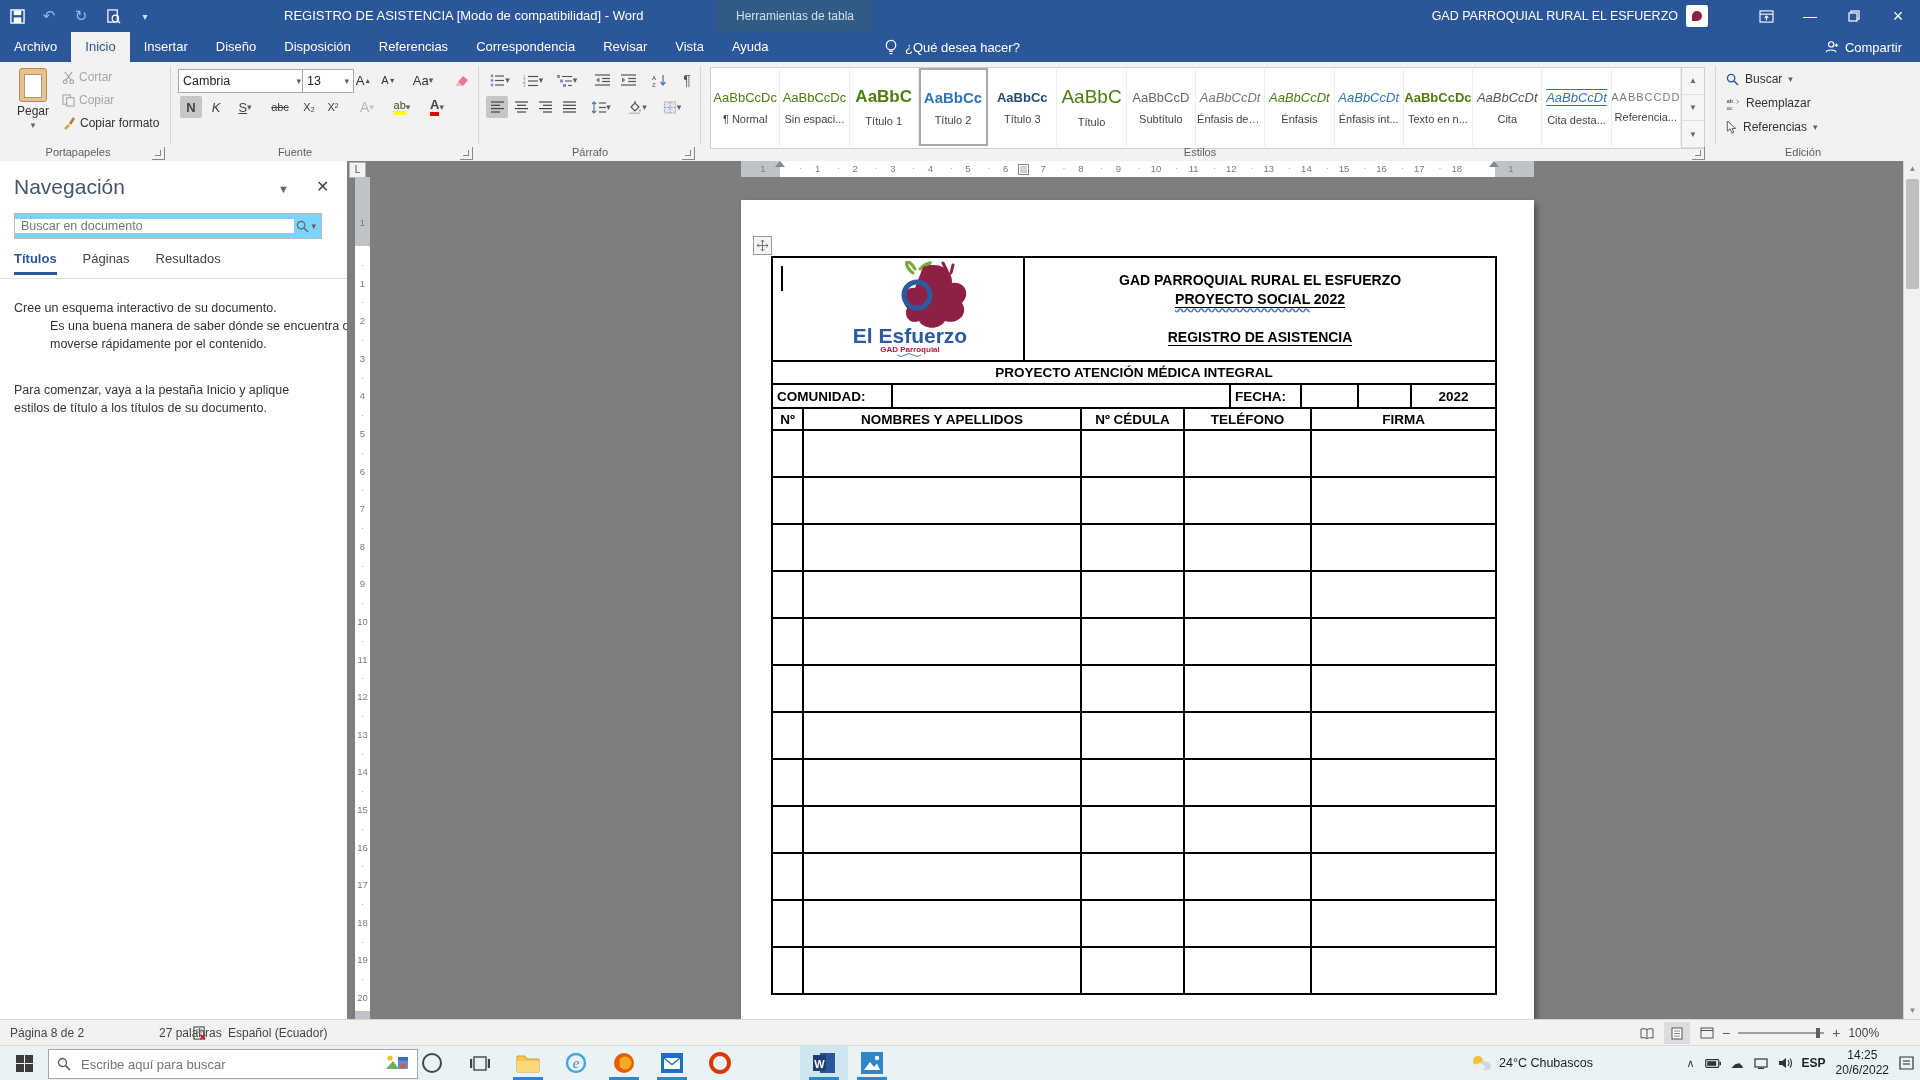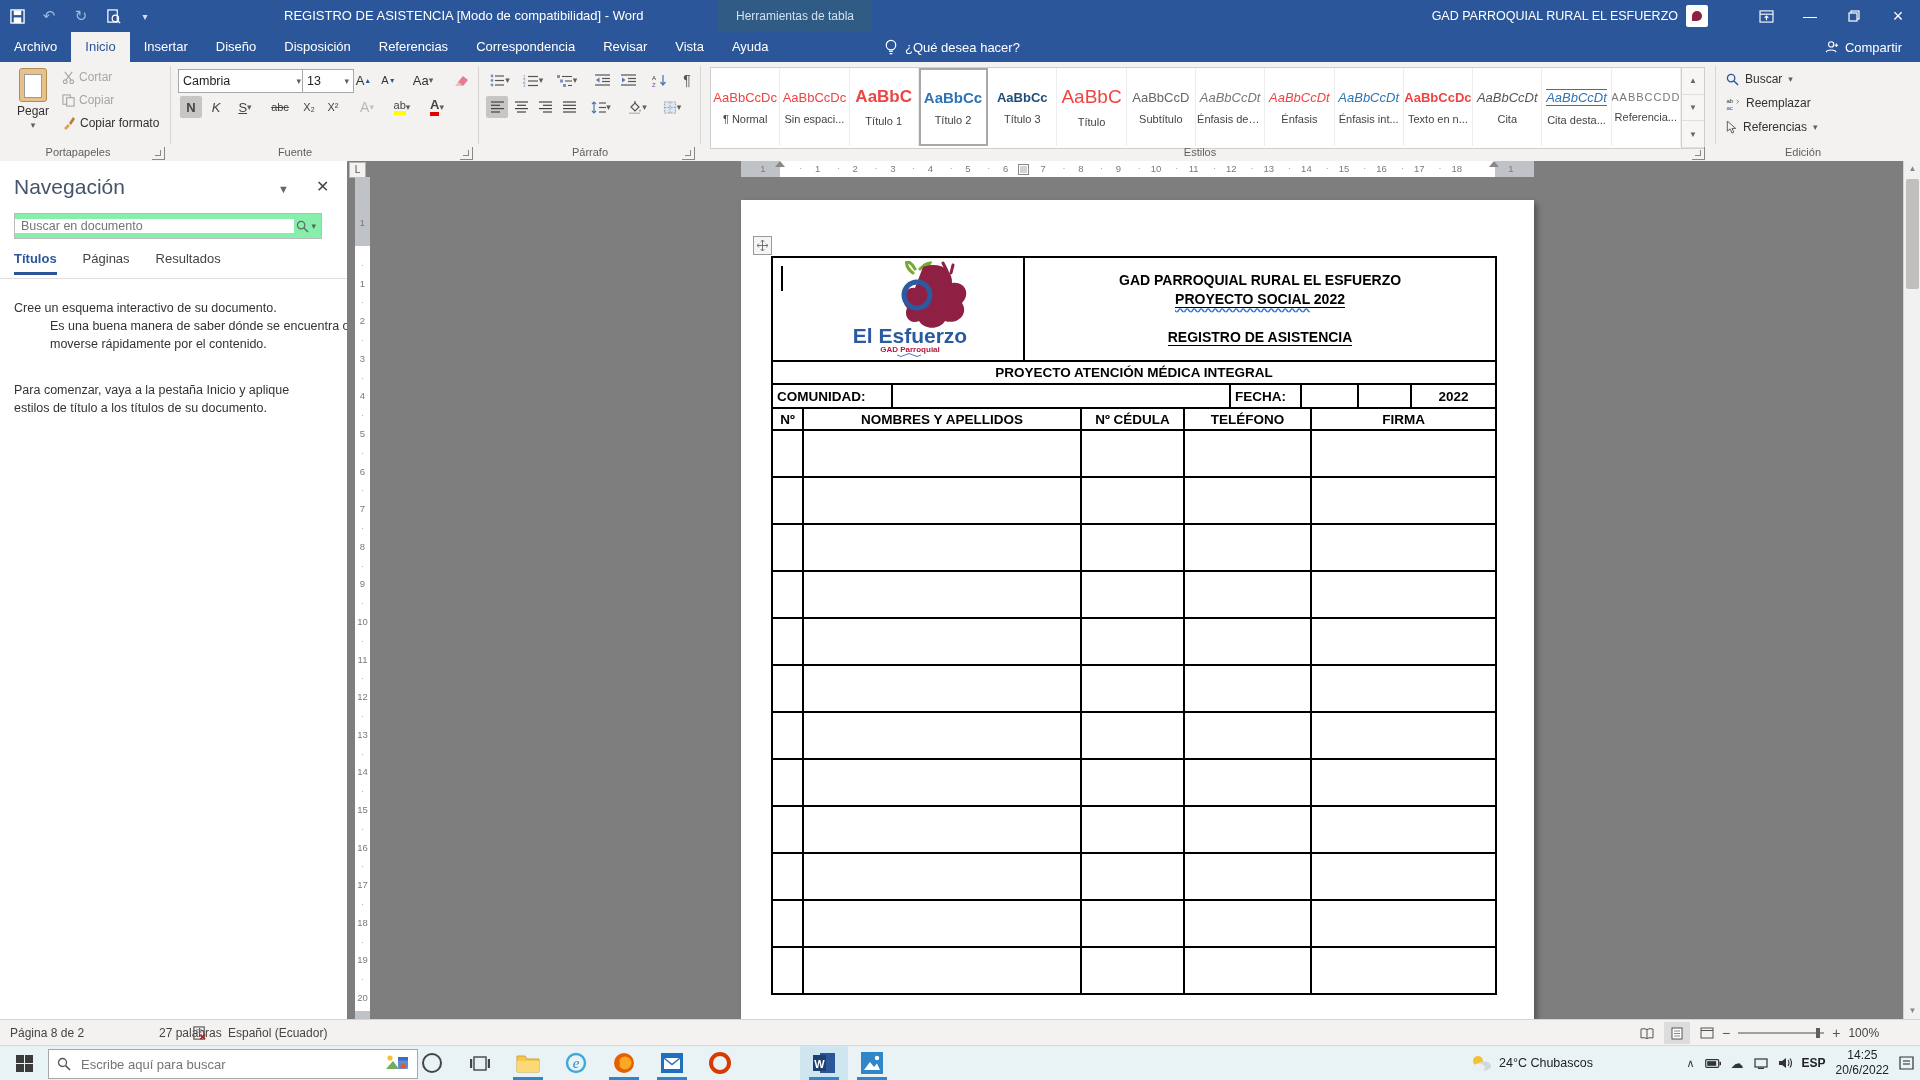--- a/index.html
+++ b/index.html
@@ -49,21 +49,21 @@
 
   
   .combo{position:absolute;height:22px;background:#fff;border:1px solid #aaa8a6;display:flex;align-items:center;justify-content:space-between;padding:0 4px;font-size:12.5px;color:#222;}
   .fmt{font-size:13px;color:#333;}
   .under{ text-decoration:underline;}
   .stk{text-decoration:line-through;}
 
   
   #gallery{left:710px;top:5px;width:970px;height:80px;background:#fff;border:1px solid #d0cece;display:flex;}
   .stitem{width:69.2px;height:78px;border-right:1px solid #ededed;display:flex;flex-direction:column;align-items:center;justify-content:center;gap:8px;overflow:hidden;}
-  .stitem .pv{font-size:13px;color:#ef4444;white-space:nowrap;}
+  .stitem .pv{font-size:13px;color:#4d7c0f;white-space:nowrap;}
   .stitem .lb{font-size:11px;color:#444;white-space:nowrap;max-width:66px;overflow:hidden;text-overflow:ellipsis;text-align:center;}
   .stitem.sel{outline:2px solid #a8a8a8;outline-offset:-2px;}
   .pv.h1{font-size:17px;font-weight:bold;} .pv.h2{font-size:15px;font-weight:bold;color:#2e74b5;}
   .pv.h3{font-size:13px;font-weight:bold;color:#1f4d78;} .pv.title{font-size:19px;}
   .pv.subtitle{color:#666;} .pv.subtle{font-style:italic;color:#777;}
   .pv.emphasis{font-style:italic;} .pv.intense{font-style:italic;color:#2e74b5;}
   .pv.strong{font-weight:bold;} .pv.quote{font-style:italic;color:#555;}
   .pv.iquote{font-style:italic;color:#2e74b5;border-top:1px solid #2e74b5;border-bottom:1px solid #2e74b5;}
   .pv.ref{font-size:11px;color:#777;letter-spacing:1px;}
   #galscroll{left:1682px;top:5px;width:22px;height:80px;border:1px solid #d0cece;border-left:none;background:#f7f6f5;
@@ -71,21 +71,21 @@
   #galscroll div{flex:1;display:flex;align-items:center;justify-content:center;font-size:8px;color:#666;border-bottom:1px solid #e1dfdd;}
 
   
   .edrow{position:absolute;left:1726px;display:flex;align-items:center;gap:6px;font-size:12px;color:#323130;}
 
   
   #navpane{left:0;top:161px;width:347px;height:858px;background:#fff;border-right:1px solid #c8c6c4;}
   #nav-title{left:14px;top:14px;font-size:21px;color:#44546a;font-weight:300;}
   #nav-dd{left:278px;top:22px;font-size:11px;color:#666;}
   #nav-close{left:316px;top:16px;font-size:16px;color:#444;}
-  #nav-search{left:14px;top:52px;width:306px;height:24px;border:1px solid #bdbbb9;background:#86efac;display:flex;align-items:center;}
+  #nav-search{left:14px;top:52px;width:306px;height:24px;border:1px solid #bdbbb9;background:#7dd3fc;display:flex;align-items:center;}
   #nav-search input{flex:1;border:none;outline:none;font-size:12.5px;color:#333;padding:0 6px;font-family:"Liberation Sans",sans-serif;}
   #navtabs{left:14px;top:90px;display:flex;gap:26px;font-size:13px;color:#444;}
   .ntab{padding-bottom:6px;}
   .ntab.on{color:#2b579a;font-weight:bold;border-bottom:3px solid #2b579a;}
   .navp{position:absolute;left:14px;width:300px;font-size:12.5px;color:#333;line-height:1.45;}
 
   
   #canvas{left:347px;top:161px;width:1556px;height:858px;background:#7e7e7e;overflow:hidden;}
   #tabsel{left:2px;top:1px;width:15px;height:14px;background:#f3f2f1;border:1px solid #b5b3b1;
           color:#555;font-size:10px;line-height:13px;text-align:center;}

